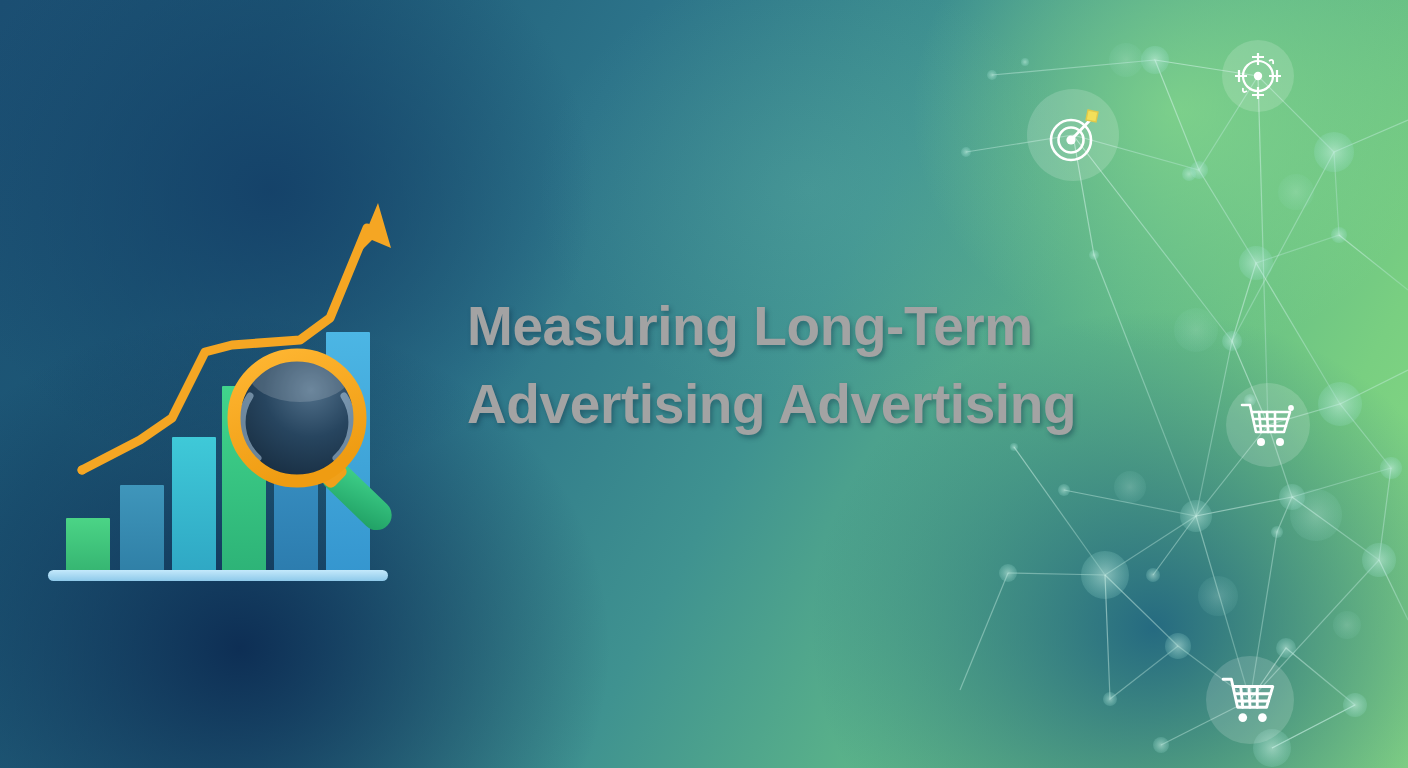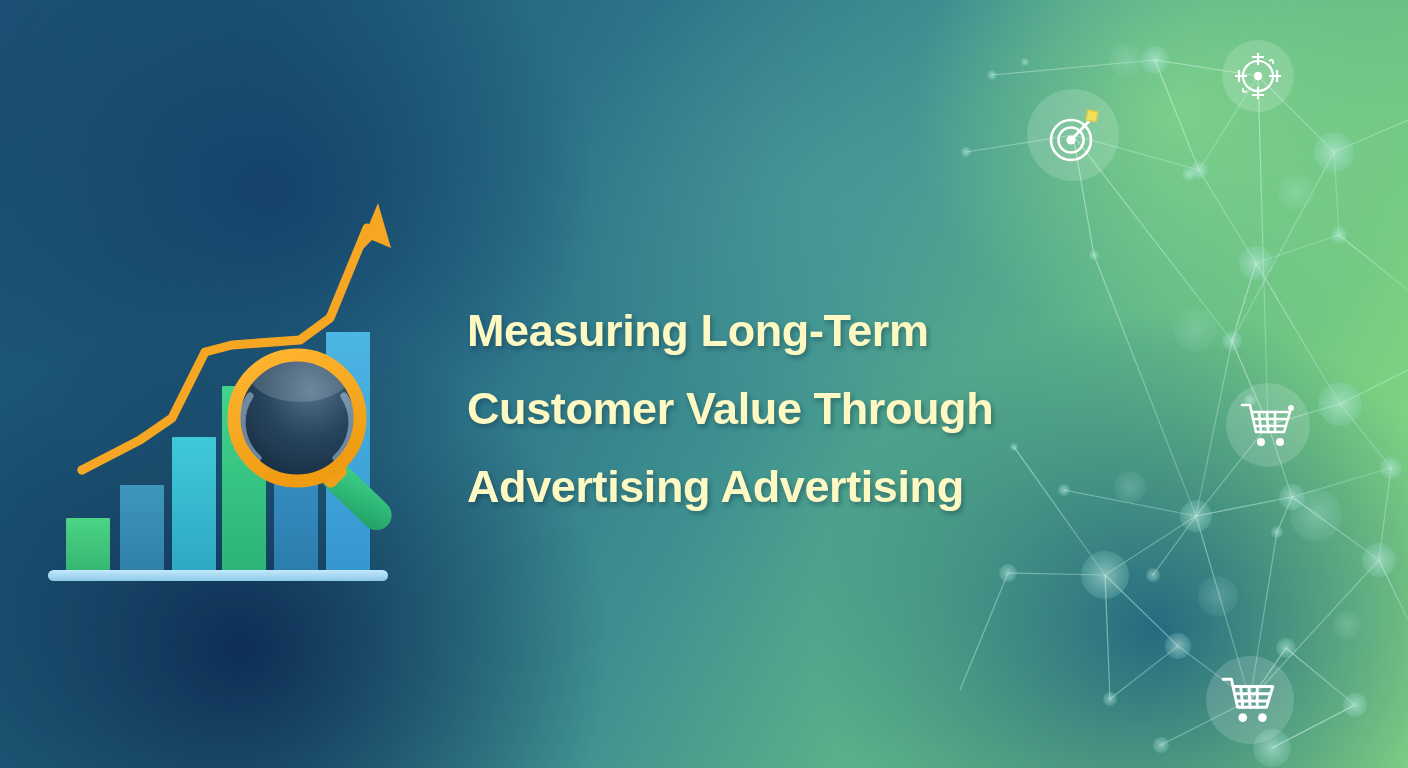--- a/index.html
+++ b/index.html
@@ -90,26 +90,26 @@
     position: absolute;
     left: 0; top: 0;
     width: 470px;
     height: 768px;
   }
 
   
   .headline {
     position: absolute;
     left: 467px;
-    top: 262px;
+    top: 250px;
     width: 790px;
-    color: #fef9c3;
+    color: #a3a3a3;
     font-family: "Liberation Sans", sans-serif;
     font-weight: bold;
-    font-size: 45px;
+    font-size: 55px;
     line-height: 78px;
     letter-spacing: -0.4px;
     text-shadow: 2px 3px 5px rgba(10,40,60,0.38);
   }
   .headline .ln { display: block; white-space: nowrap; }
 </style>
 </head>
 <body>
 
 <div id="banner">
@@ -321,17 +321,16 @@
         <path d="M344,396 a48,48 0 0 1 -8,62" stroke="#cfe9ff" stroke-width="7" fill="none" opacity="0.45" stroke-linecap="round"></path>
       </g>
       <circle cx="297" cy="418" r="63" fill="none" stroke="url(#ringG)" stroke-width="13"></circle>
     </g>
 
     <rect x="48" y="570" width="340" height="11" rx="5.5" fill="url(#gbase)"></rect>
   </svg>
 
   <h1 class="headline">
     <span class="ln">Measuring Long-Term</span>
-    <span class="ln">Customer Value Through</span>
     <span class="ln">Advertising Advertising</span>
   </h1>
 
 </div>
 
 </body></html>

